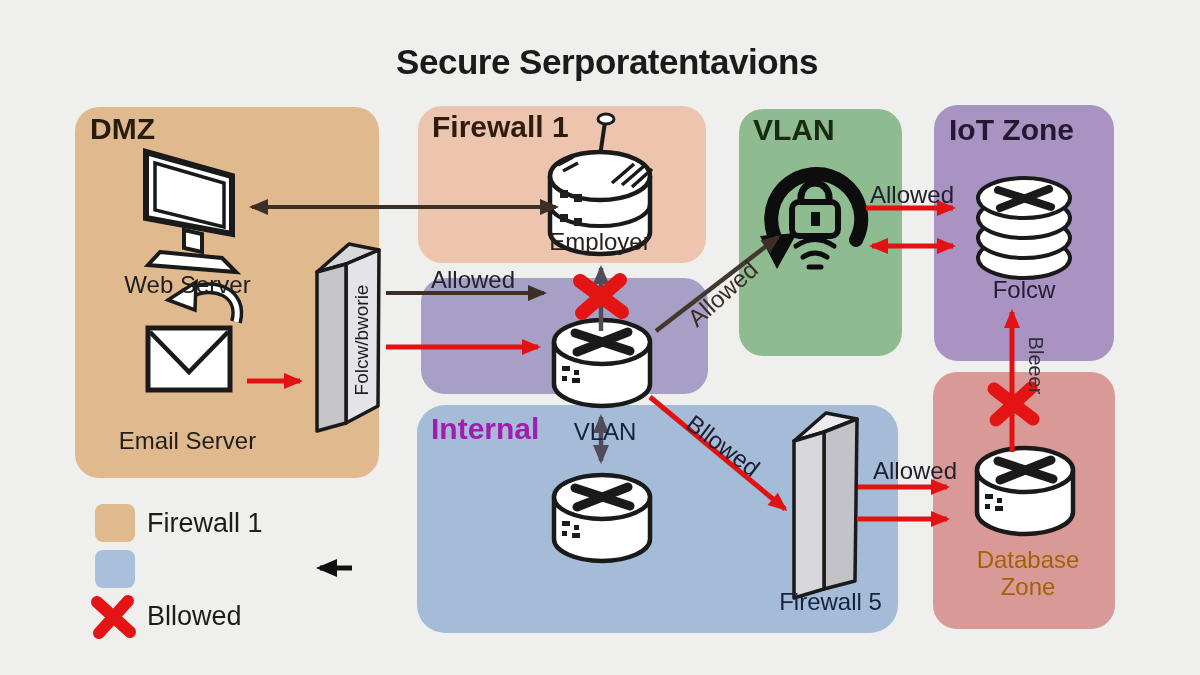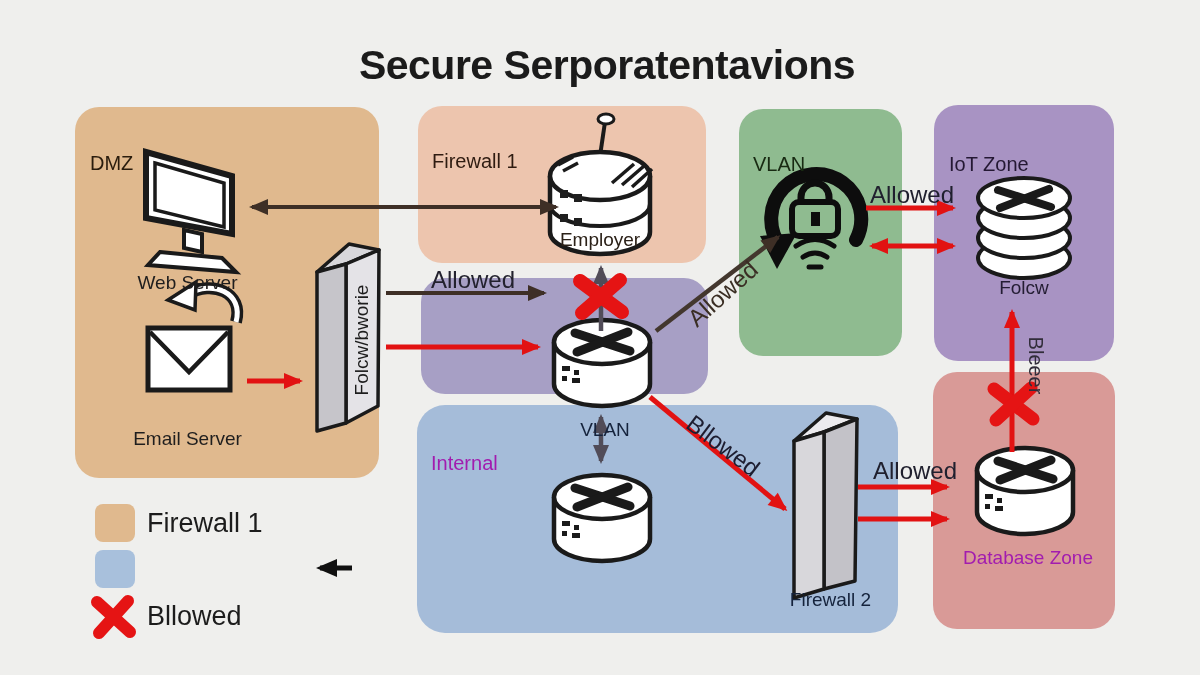--- a/index.html
+++ b/index.html
@@ -4,25 +4,25 @@
 <style>
   html,body{margin:0;padding:0;}
   .canvas{
     position:relative;width:1200px;height:675px;overflow:hidden;
     background:#efefed;
     font-family:"Liberation Sans",sans-serif;
     color:#1f1e1e;
   }
   .zone{position:absolute;border-radius:24px;}
   .lbl{position:absolute;white-space:pre-line;}
-  .zone-title{font-weight:normal;font-size:20px;margin-top:40px;}
-  .node-lbl{font-size:19px;text-align:center;line-height:1.12;}
+  .zone-title{font-weight:bold;font-size:30px;}
+  .node-lbl{font-size:24px;text-align:center;line-height:1.12;}
   .edge-lbl{font-size:24px;text-align:center;}
   .title{position:absolute;left:14px;right:0;top:42px;text-align:center;
-         font-size:41px;font-weight:bold;color:#1b1b1b;letter-spacing:-0.5px;}
+         font-size:35px;font-weight:bold;color:#1b1b1b;letter-spacing:-0.5px;}
   .rot{transform-origin:center center;}
   svg.overlay{position:absolute;left:0;top:0;pointer-events:none;}
   .legend-swatch{position:absolute;width:40px;height:38px;border-radius:8px;}
   .legend-lbl{font-size:27px;}
 </style>
 </head>
 <body>
 
 <div class="canvas">
 
@@ -231,22 +231,22 @@
   <div class="lbl zone-title" style="left:753px;top:113px;color:#182a12;">VLAN</div>
   <div class="lbl zone-title" style="left:949px;top:113px;color:#241833;">IoT Zone</div>
   <div class="lbl zone-title" style="left:431px;top:412px;color:#a21caf;">Internal</div>
 
   <div class="lbl node-lbl" style="left:105px;top:428px;width:165px;">Email Server</div>
   <div class="lbl node-lbl" style="left:110px;top:272px;width:155px;">Web Server</div>
   <div class="lbl node-lbl" style="left:362px;top:340px;width:0;height:0;font-size:19px;white-space:nowrap;display:flex;align-items:center;justify-content:center;transform:rotate(-90deg);color:#1d1d1d;">Folcw/bworie</div>
   <div class="lbl node-lbl" style="left:520px;top:229px;width:160px;color:#2b2118;">Employer</div>
   <div class="lbl node-lbl" style="left:972px;top:277px;width:104px;color:#241d33;">Folcw</div>
   <div class="lbl node-lbl" style="left:560px;top:419px;width:90px;color:#15233c;">VLAN</div>
-  <div class="lbl node-lbl" style="left:758px;top:589px;width:145px;color:#15233c;">Firewall 2</div>
-  <div class="lbl node-lbl" style="left:958px;top:547px;width:140px;color:#a21caf;">Database Zone</div>
+  <div class="lbl node-lbl" style="left:758px;top:589px;width:145px;color:#15233c;">Firewall 5</div>
+  <div class="lbl node-lbl" style="left:958px;top:547px;width:140px;color:#a16207;">Database Zone</div>
 
   <div class="lbl edge-lbl" style="left:408px;top:266px;width:130px;color:#23222e;">Allowed</div>
   <div class="lbl edge-lbl rot" style="left:668px;top:280px;width:110px;transform:rotate(-42deg);color:#3a2e24;">Allowed</div>
   <div class="lbl edge-lbl" style="left:860px;top:181px;width:104px;color:#20202e;">Allowed</div>
   <div class="lbl edge-lbl" style="left:863px;top:457px;width:104px;color:#20202e;">Allowed</div>
   <div class="lbl edge-lbl rot" style="left:668px;top:432px;width:110px;transform:rotate(37deg);color:#1d1d30;">Bllowed</div>
   <div class="lbl edge-lbl rot" style="left:1000px;top:354px;width:70px;transform:rotate(90deg);font-size:20px;color:#312d3a;">Bleeer</div>
 
   <div class="legend-swatch" style="left:95px;top:504px;background:#e0b98e;"></div>
   <div class="lbl legend-lbl" style="left:147px;top:508px;color:#1c1c1c;">Firewall 1</div>

